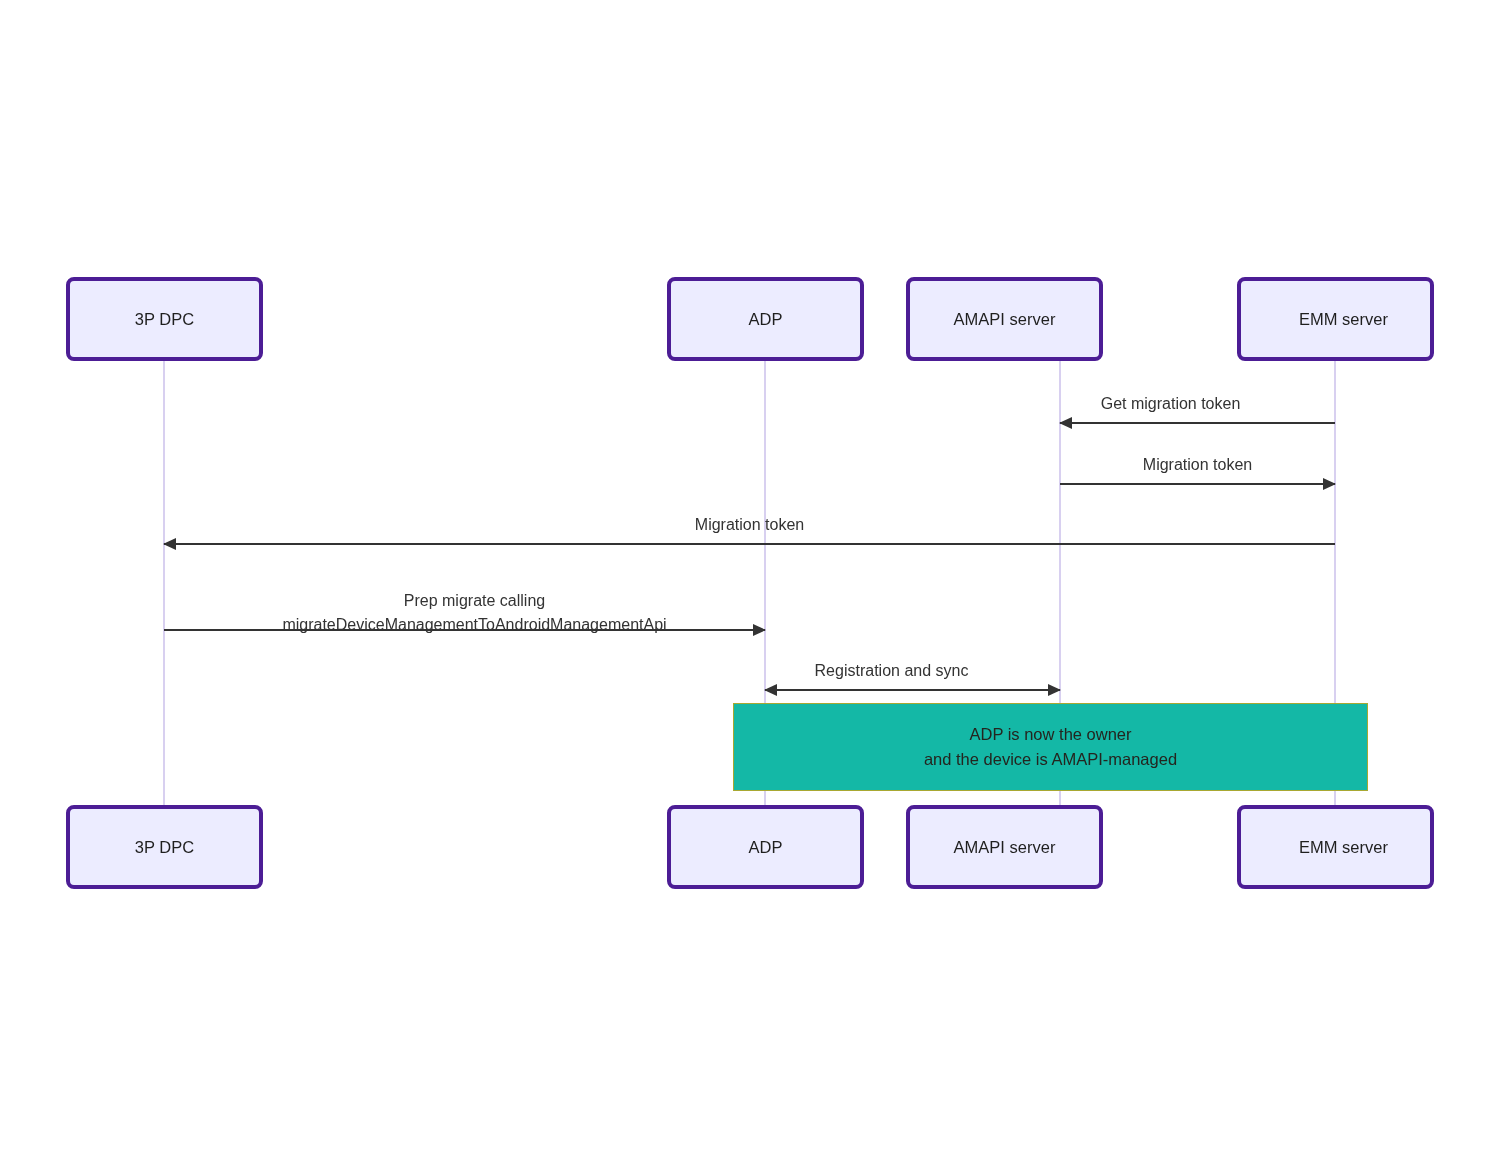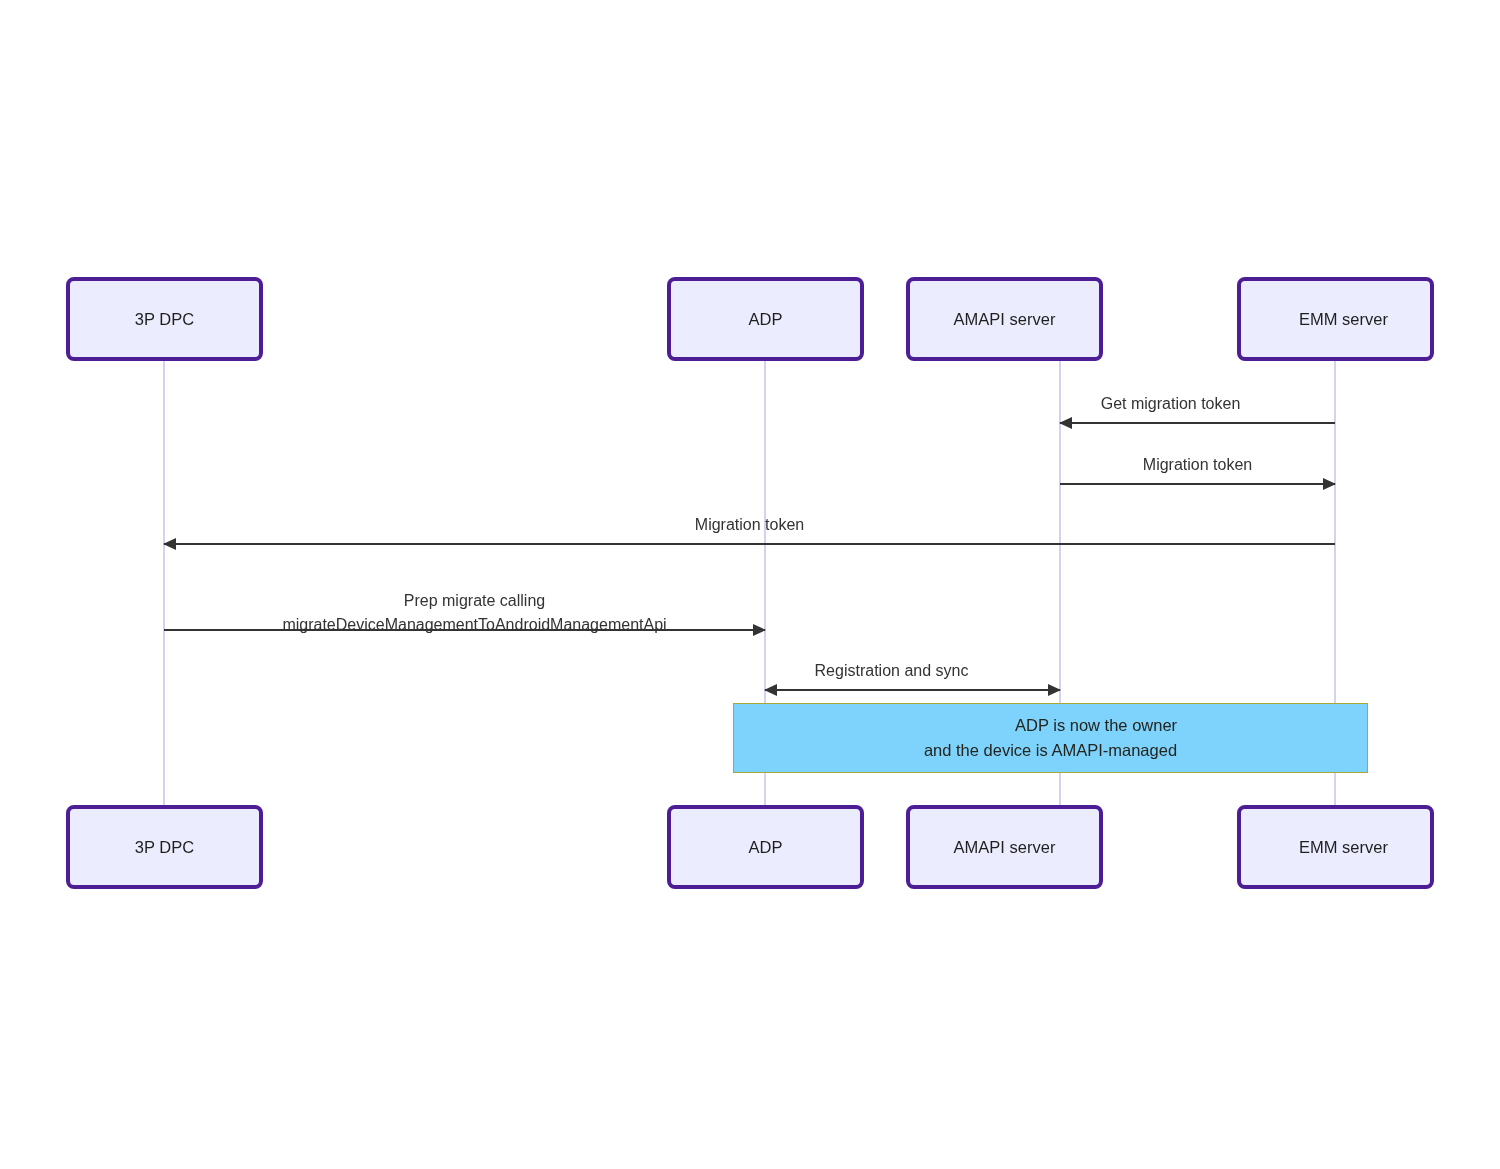--- a/index.html
+++ b/index.html
@@ -67,28 +67,28 @@
     width: 0; height: 0;
     border-top: 6px solid transparent;
     border-bottom: 6px solid transparent;
     border-left: 13px solid #333333;
   }
   .note {
     position: absolute;
     left: 733px;
     top: 703px;
     width: 635px;
-    height: 70px;
-    background: #7dd3fc;
+    height: 88px;
+    background: #14b8a6;
     border: 1px solid #A8A832;
     box-sizing: border-box;
     display: flex;
     align-items: center;
     justify-content: center;
-    text-align: right;
+    text-align: center;
     font-size: 16.5px;
     line-height: 25px;
     color: #24251f;
     white-space: pre-line;
   }
   
   .pos-a0 { left: 66px; }
   .pos-a1 { left: 667px; }
   .pos-a2 { left: 906px; }
   .pos-a3 { left: 1237px; padding-left: 16px; }

